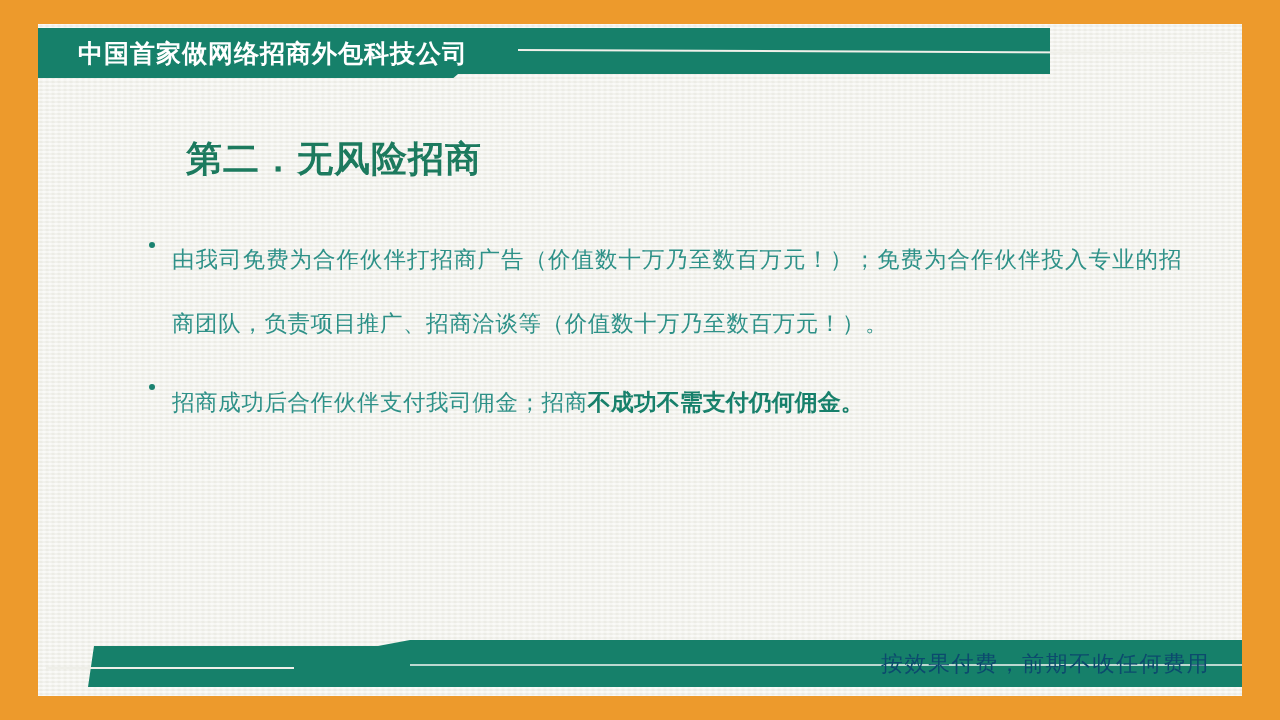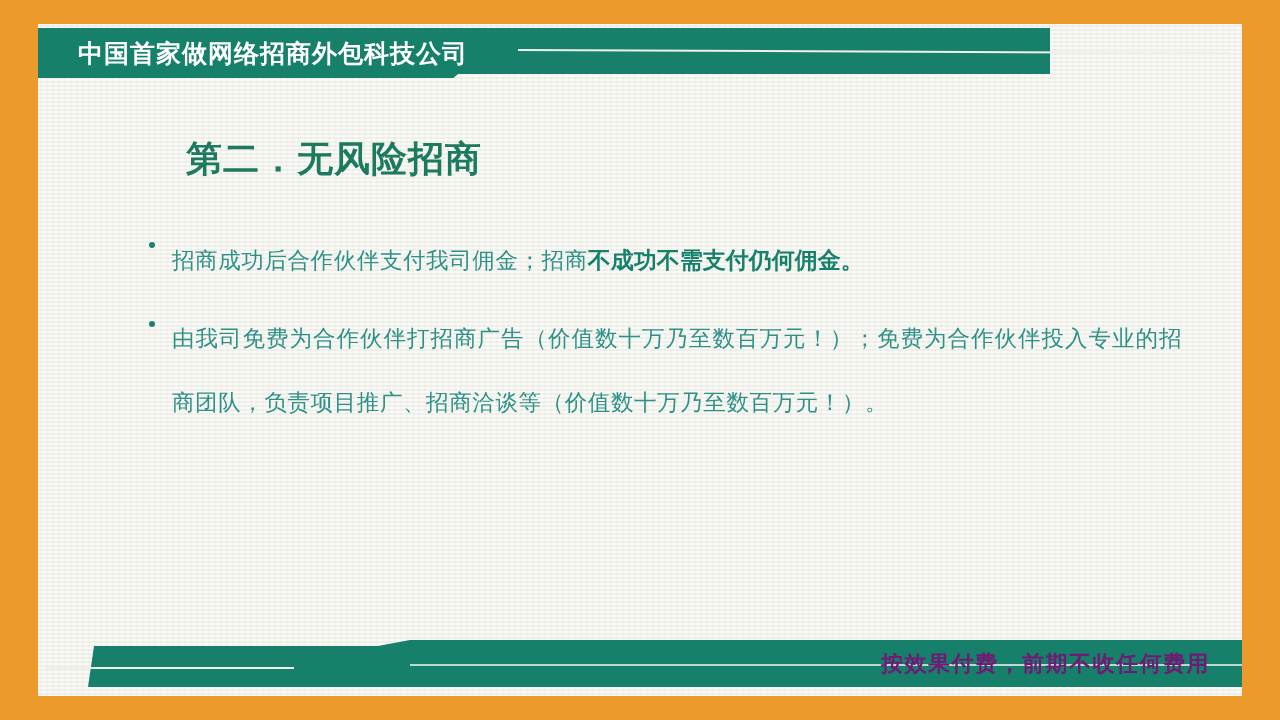--- a/index.html
+++ b/index.html
@@ -144,22 +144,22 @@
     position:absolute;
     left:372px; top:24px;
     width:832px; height:2px;
     background:#D9E7E2;
     opacity:0.85;
   }
   #footer-text {
     position:absolute;
     right:32px; top:9px;
     font-size:22px;
-    font-weight:bold;
-    color:#701a75;
+    font-weight:normal;
+    color:#0c4a6e;
     letter-spacing:1.5px;
     white-space:nowrap;
     font-family:"Liberation Sans","DejaVu Sans",sans-serif;
   }
 </style>
 </head>
 <body>
 
 <div id="slide">
 
@@ -170,26 +170,26 @@
     <div class="hairline"></div>
     <div id="header-title">中国首家做网络招商外包科技公司</div>
   </div>
 
   <div id="slide-title">第二．无风险招商</div>
 
   <div id="body-list">
 
     <div class="bullet-row">
       <span class="bullet-dot"></span>
-      <div class="bullet-text"><span>招商成功后合作伙伴支付我司佣金；招商</span><span class="em-bold">不成功不需支付仍何佣金。</span></div>
+      <div class="bullet-text"><span>由我司免费为合作伙伴打招商广告（价值数十万乃至数百万元！）；免费为合作伙伴投入专业的招商团队，负责项目推广、招商洽谈等（价值数十万乃至数百万元！）。</span></div>
     </div>
 
     <div class="bullet-row">
       <span class="bullet-dot"></span>
-      <div class="bullet-text"><span>由我司免费为合作伙伴打招商广告（价值数十万乃至数百万元！）；免费为合作伙伴投入专业的招商团队，负责项目推广、招商洽谈等（价值数十万乃至数百万元！）。</span></div>
+      <div class="bullet-text"><span>招商成功后合作伙伴支付我司佣金；招商</span><span class="em-bold">不成功不需支付仍何佣金。</span></div>
     </div>
 
 
   </div>
 
   <div id="footer-band">
     <div class="shape"></div>
     <div class="hairline"></div>
     <div class="hairline2"></div>
     <div id="footer-text">按效果付费，前期不收任何费用</div>

